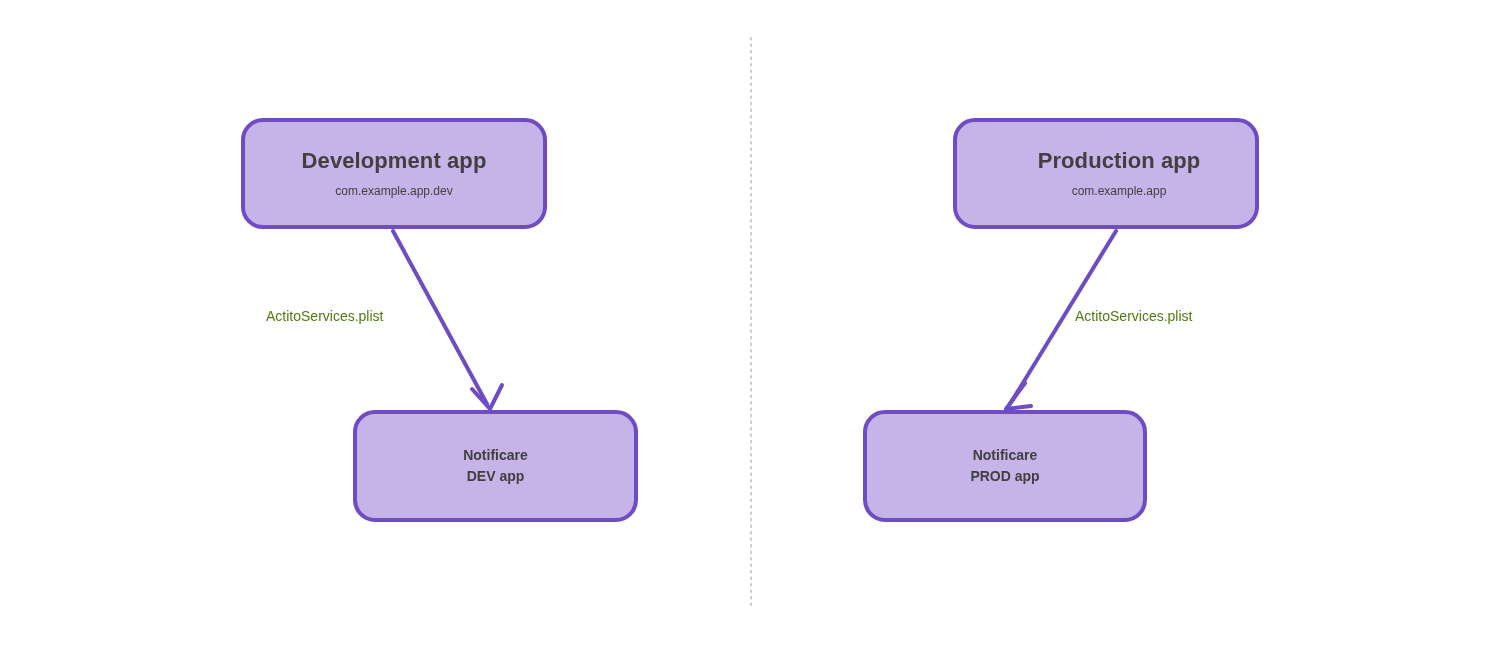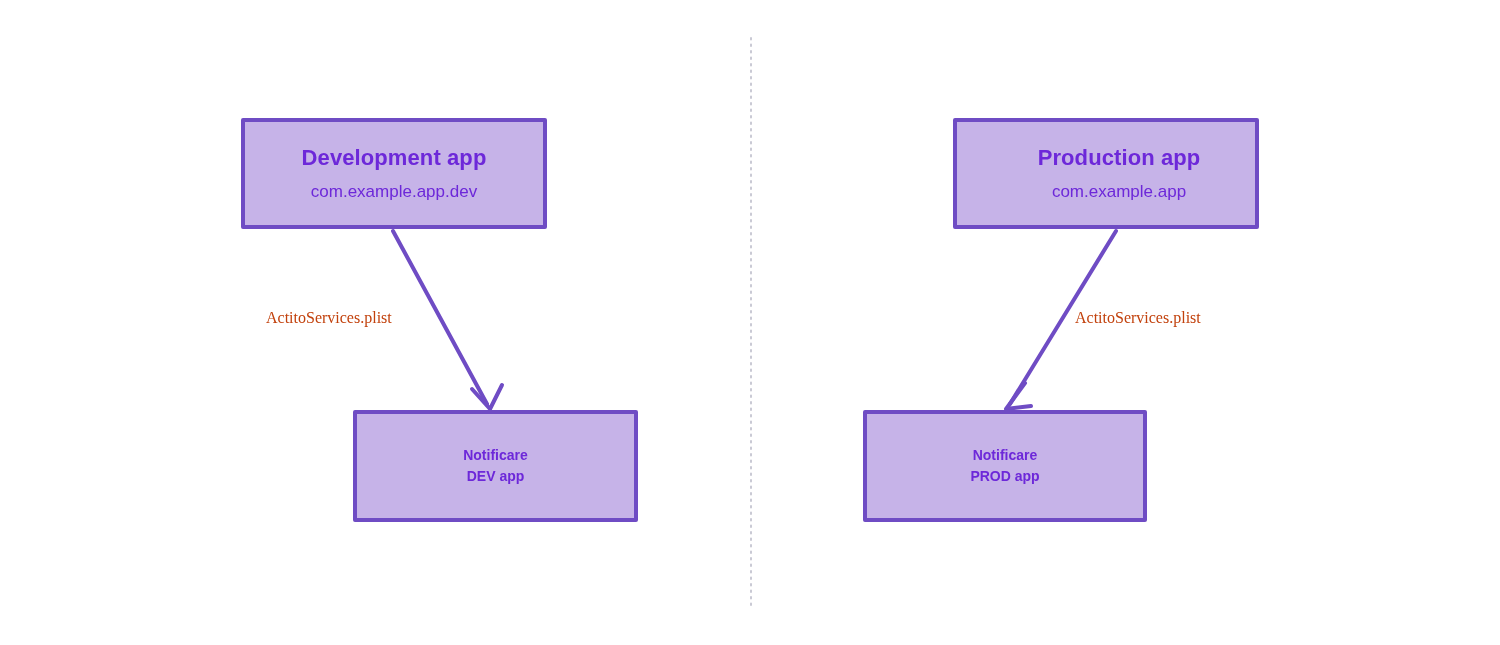--- a/index.html
+++ b/index.html
@@ -24,52 +24,51 @@
     top: 0;
     width: 1500px;
     height: 645px;
     pointer-events: none;
   }
   .node {
     position: absolute;
     box-sizing: border-box;
     background: #c6b3e8;
     border: 4px solid #6f4cc4;
-    border-radius: 2px;
+    border-radius: 22px;
     display: flex;
     flex-direction: column;
     align-items: center;
     justify-content: center;
     text-align: center;
-    color: #6d28d9;
+    color: #404040;
   }
   .node-title {
     font-size: 22px;
     font-weight: bold;
     line-height: 1.22;
     letter-spacing: 0.1px;
   }
   .node-subtitle {
-    font-size: 17px;
+    font-size: 12px;
     font-weight: normal;
     line-height: 1.25;
     margin-top: 9px;
   }
   .node-title-2 {
     font-size: 14px;
     font-weight: bold;
     line-height: 1.5;
   }
   .edge-label {
     position: absolute;
-    font-size: 16px;
-    color: #c2410c;
+    font-size: 14px;
+    color: #4d7c0f;
     white-space: nowrap;
     line-height: 1.2;
-    font-family: Liberation Serif, serif;
   }
   #node-dev-app      { left: 241px; top: 118px; width: 306px; height: 111px; }
   #node-prod-app     { left: 953px; top: 118px; width: 306px; height: 111px; padding-left: 26px; }
   #node-notificare-dev  { left: 353px; top: 410px; width: 285px; height: 112px; }
   #node-notificare-prod { left: 863px; top: 410px; width: 284px; height: 112px; }
   #edge-label-dev  { left: 266px; top: 308px; }
   #edge-label-prod { left: 1075px; top: 308px; }
 </style>
 </head>
 <body>

